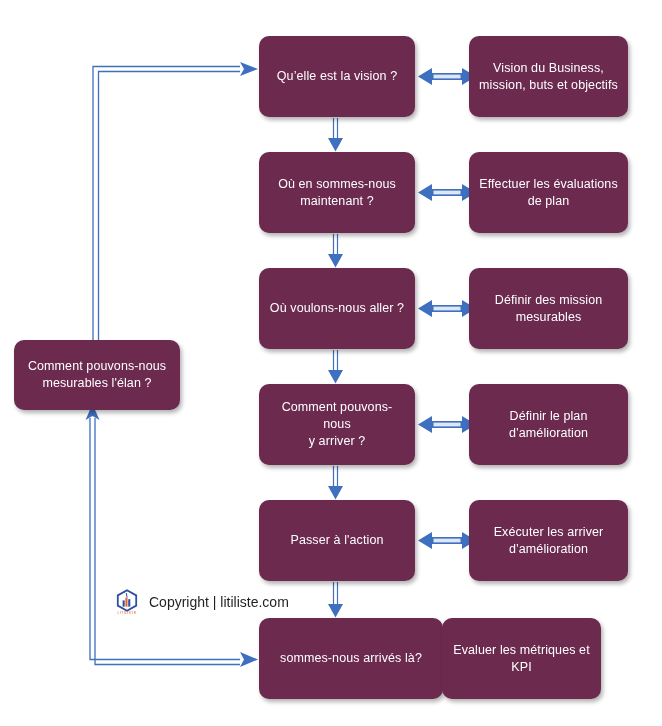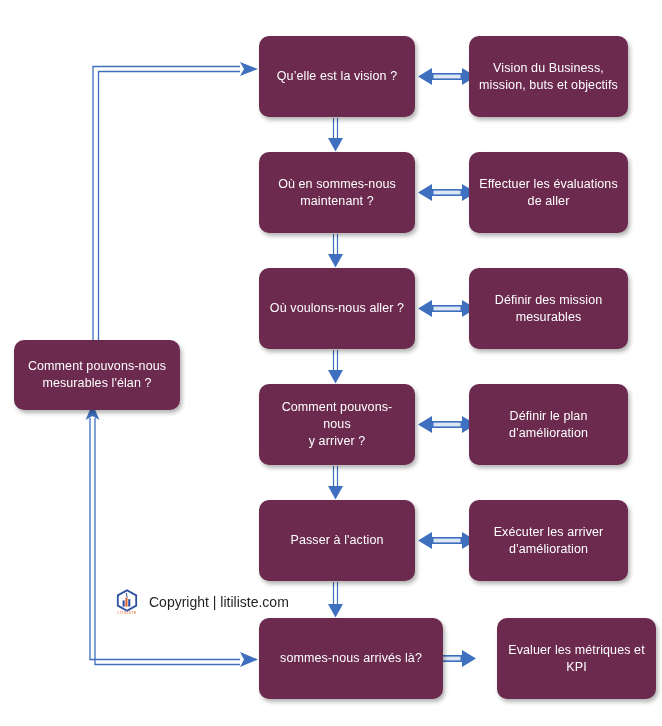--- a/index.html
+++ b/index.html
@@ -185,42 +185,42 @@
 
   <div class="node" style="left:469px; top:36px; width:159px; height:81px;">
     <span>
         <span>Vision du Business,</span>
         <span>mission, buts et objectifs</span>
       </span>
   </div>
   <div class="node" style="left:469px; top:152px; width:159px; height:81px;">
     <span>
         <span>Effectuer les évaluations</span>
-        <span>de aller</span>
+        <span>de plan</span>
       </span>
   </div>
   <div class="node" style="left:469px; top:268px; width:159px; height:81px;">
     <span>
         <span>Définir des mission</span>
         <span>mesurables</span>
       </span>
   </div>
   <div class="node" style="left:469px; top:384px; width:159px; height:81px;">
     <span>
         <span>Définir le plan</span>
         <span>d’amélioration</span>
       </span>
   </div>
   <div class="node" style="left:469px; top:500px; width:159px; height:81px;">
     <span>
         <span>Exécuter les arriver</span>
         <span>d’amélioration</span>
       </span>
   </div>
-  <div class="node" style="left:497px; top:618px; width:159px; height:81px;">
+  <div class="node" style="left:442px; top:618px; width:159px; height:81px;">
     <span>
         <span>Evaluer les métriques et</span>
         <span>KPI</span>
       </span>
   </div>
 
   <div class="credit">
     <span class="logo-wrap">
       <svg viewBox="0 0 30 28" width="30" height="28" xmlns="http://www.w3.org/2000/svg">
         <path d="M15,2.2 L24.2,7.4 L24.2,17.6 L15,22.8 L5.8,17.6 L5.8,7.4 Z" fill="none" stroke="#2E4FA2" stroke-width="1.8"></path>

